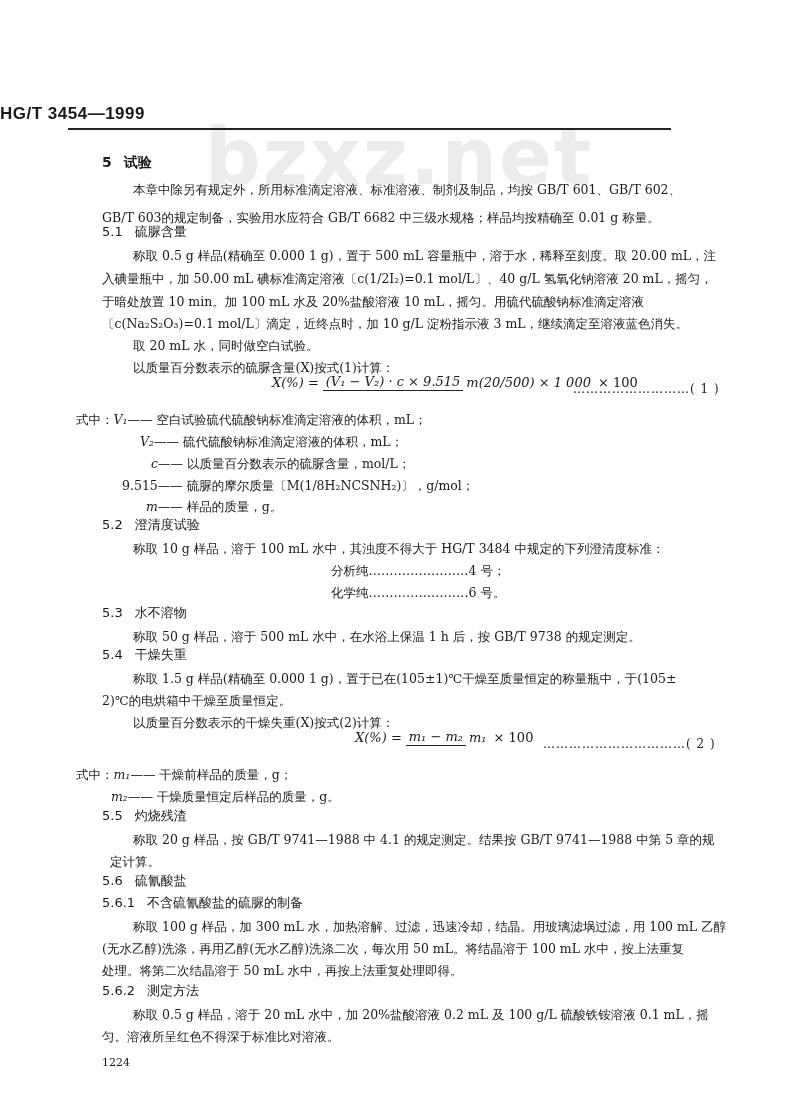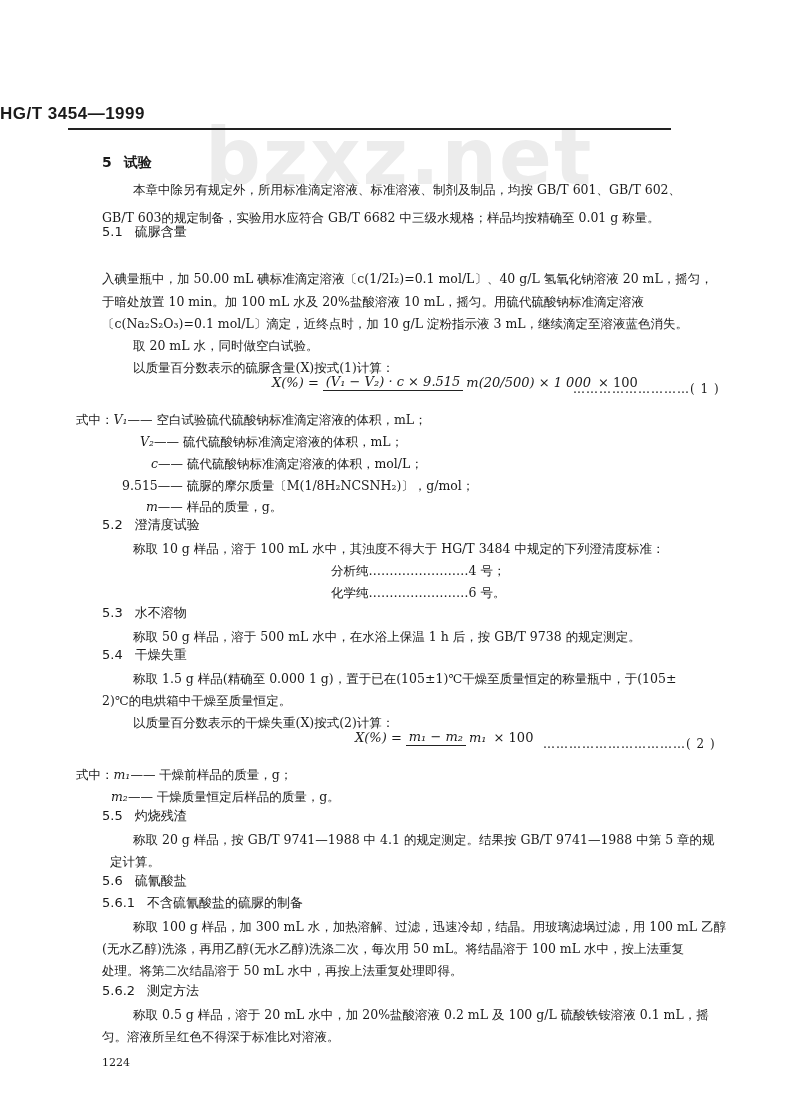--- a/index.html
+++ b/index.html
@@ -40,20 +40,21 @@
 
   <div class="line h1" style="left:102px; top:152px;">
     <span class="num">5</span><span>试验</span>
   </div>
   <div class="line" style="left:133px; top:180px;">本章中除另有规定外，所用标准滴定溶液、标准溶液、制剂及制品，均按 GB/T 601、GB/T 602、</div>
   <div class="line" style="left:102px; top:202px;margin-top:6px;">GB/T 603的规定制备，实验用水应符合 GB/T 6682 中三级水规格；样品均按精确至 0.01 g 称量。</div>
 
   <div class="line h2" style="left:102px; top:222px;">
     <span class="num">5.1</span><span>硫脲含量</span>
   </div>
+  <div class="line" style="left:133px; top:246px;">称取 0.5 g 样品(精确至 0.000 1 g)，置于 500 mL 容量瓶中，溶于水，稀释至刻度。取 20.00 mL，注</div>
   <div class="line" style="left:102px; top:269px;">入碘量瓶中，加 50.00 mL 碘标准滴定溶液〔c(1/2I₂)=0.1 mol/L〕、40 g/L 氢氧化钠溶液 20 mL，摇匀，</div>
   <div class="line" style="left:102px; top:292px;">于暗处放置 10 min。加 100 mL 水及 20%盐酸溶液 10 mL，摇匀。用硫代硫酸钠标准滴定溶液</div>
   <div class="line" style="left:102px; top:314px;">〔c(Na₂S₂O₃)=0.1 mol/L〕滴定，近终点时，加 10 g/L 淀粉指示液 3 mL，继续滴定至溶液蓝色消失。</div>
   <div class="line" style="left:133px; top:336px;">取 20 mL 水，同时做空白试验。</div>
   <div class="line" style="left:133px; top:358px;">以质量百分数表示的硫脲含量(X)按式(1)计算：</div>
 
   <div class="formula" style="left:272px; top:374px;">
     <span class="i">X(%) =</span>
     <span class="frac">
       <span class="n i">(V₁ − V₂) · c × 9.515</span>
@@ -65,21 +66,21 @@
     <span>………………………</span><span>( 1 )</span>
   </div>
 
   <div class="line" style="left:76px; top:410px;">
     <span>式中：</span><span class="i">V₁</span><span>—— 空白试验硫代硫酸钠标准滴定溶液的体积，mL；</span>
   </div>
   <div class="line" style="left:140px; top:432px;">
     <span class="i">V₂</span><span>—— 硫代硫酸钠标准滴定溶液的体积，mL；</span>
   </div>
   <div class="line" style="left:151px; top:454px;">
-    <span class="i">c</span><span>—— 硫代硫酸钠标准滴定溶液的体积，mol/L；</span>
+    <span class="i">c</span><span>—— 以质量百分数表示的硫脲含量，mol/L；</span>
   </div>
   <div class="line" style="left:122px; top:476px;">
     <span>9.515</span><span>—— 硫脲的摩尔质量〔M(1/8H₂NCSNH₂)〕，g/mol；</span>
   </div>
   <div class="line" style="left:146px; top:497px;">
     <span class="i">m</span><span>—— 样品的质量，g。</span>
   </div>
 
   <div class="line h2" style="left:102px; top:515px;">
     <span class="num">5.2</span><span>澄清度试验</span>

